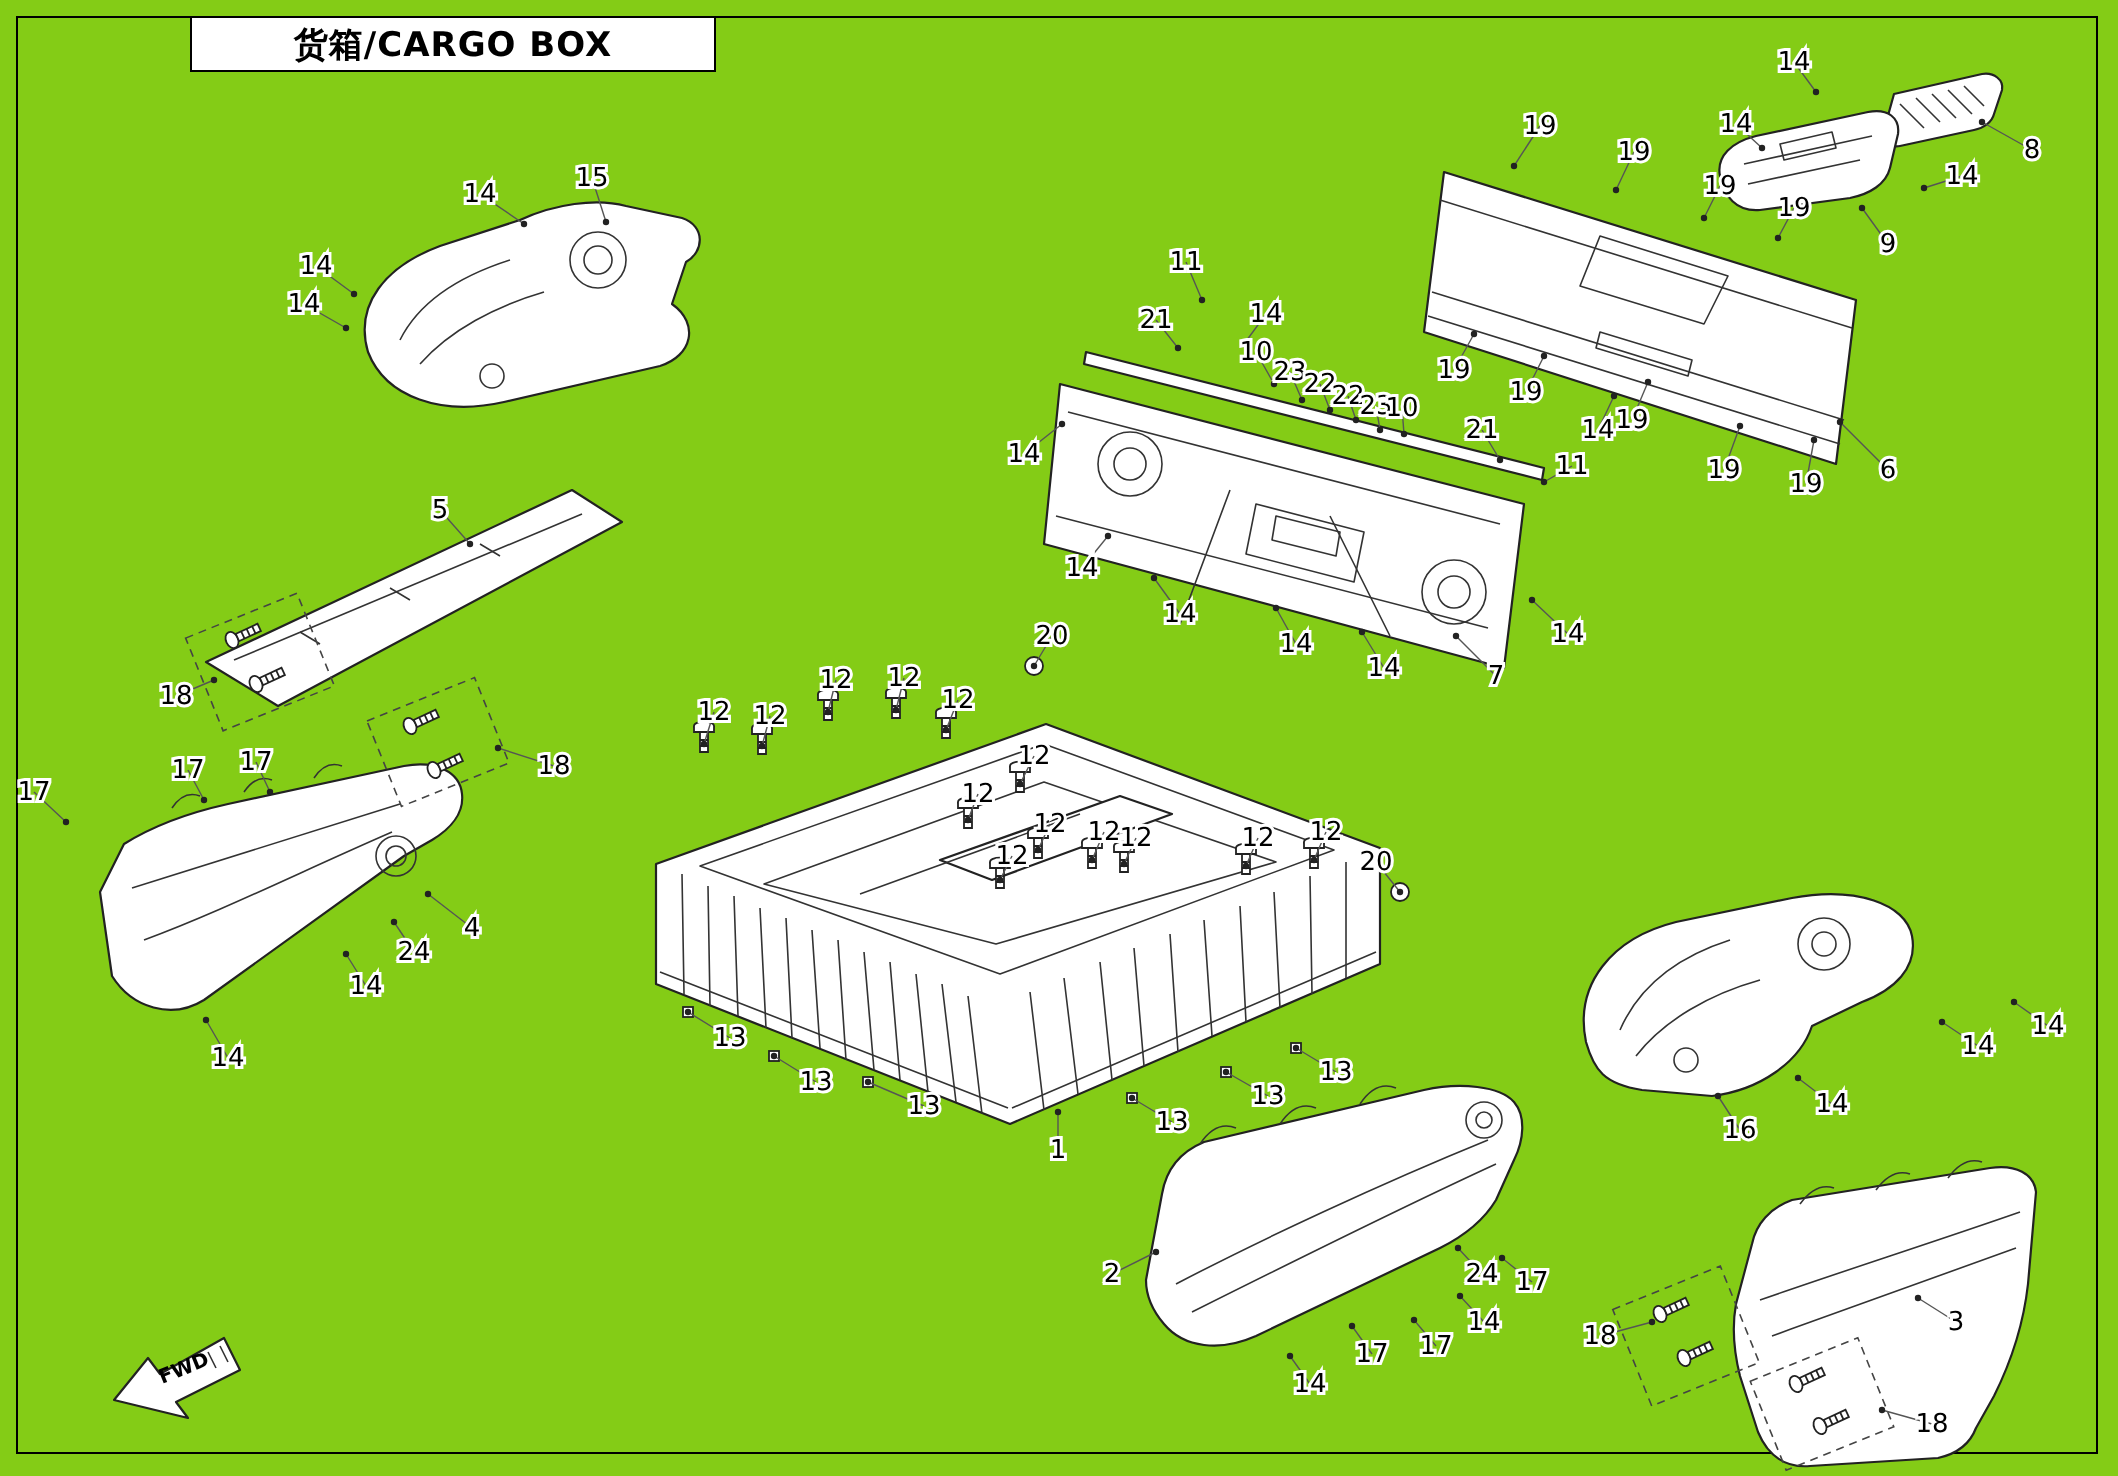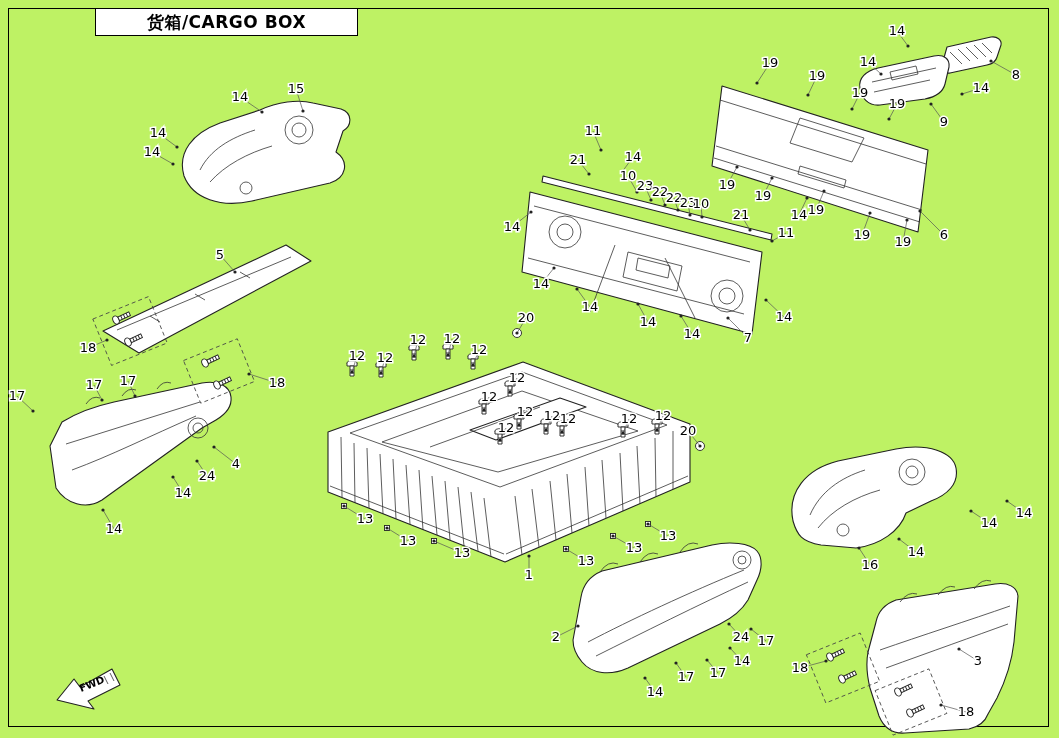--- a/index.html
+++ b/index.html
@@ -1,16 +1,16 @@
 <!DOCTYPE html>
 <html><head>
 <meta charset="utf-8">
 <style>
   html,body{margin:0;padding:0;background:#fff;}
-  .page{position:relative;width:1059px;height:738px;background:#bef264;overflow:hidden;
+  .page{position:relative;width:1059px;height:738px;background:#84cc16;overflow:hidden;
         font-family:"DejaVu Sans","Liberation Sans",sans-serif;}
   .frame{position:absolute;left:8px;top:8px;width:1041px;height:719px;
          border:1.5px solid #000;box-sizing:border-box;}
   .title-box{position:absolute;left:95px;top:8px;width:263px;height:28px;
              border:1.6px solid #000;background:#fff;box-sizing:border-box;
              display:flex;align-items:center;justify-content:center;
              font-weight:bold;font-size:17px;letter-spacing:0.5px;z-index:3;}
   svg.diagram{position:absolute;left:0;top:0;z-index:2;}
   .outline{fill:#fff;stroke:#222;stroke-width:1.1;stroke-linejoin:round;}
   .detail{fill:none;stroke:#333;stroke-width:0.8;stroke-linejoin:round;}

